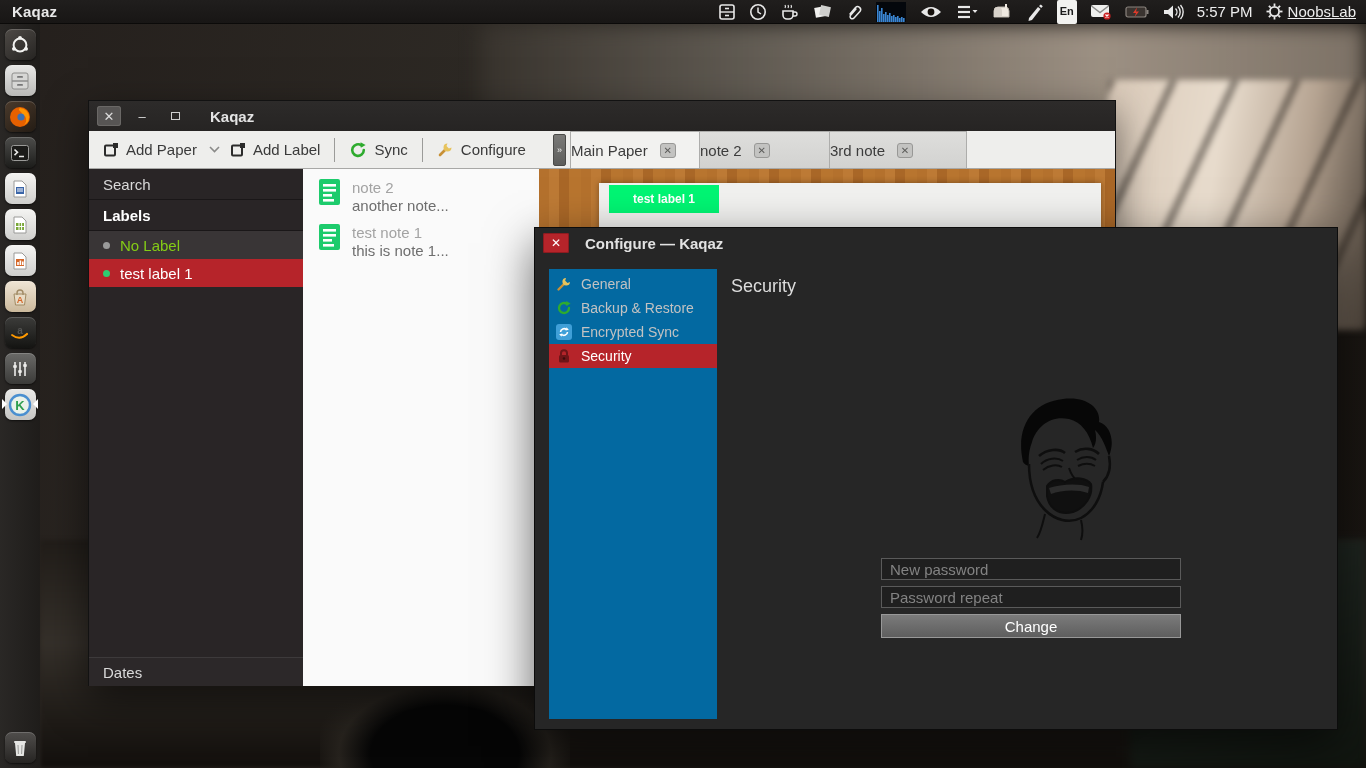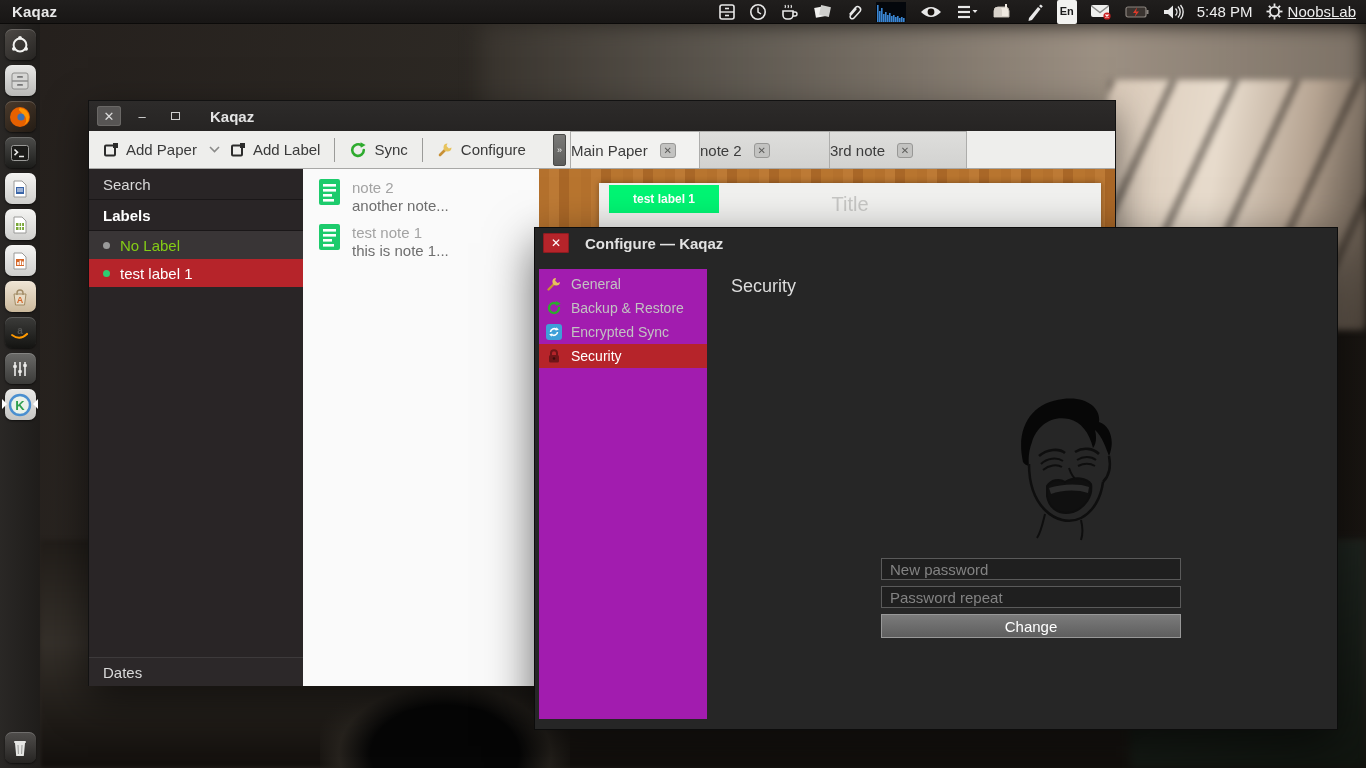--- a/index.html
+++ b/index.html
@@ -113,21 +113,21 @@
   .paper-title { text-align:center; padding-top:10px; font-size:20px; color:#c7c7c5; }
 
   
   .cfg { position:absolute; left:534px; top:227px; width:804px; height:503px; z-index:40;
     background:#262626; border:1px solid #0c0c0c; box-shadow:0 16px 44px rgba(0,0,0,.6); }
   .cfg-titlebar { height:30px; display:flex; align-items:center; padding:0 8px; color:#e2e2e2; }
   .cfg-close { width:26px; height:20px; background:#b6242a; border-radius:2px; color:#fff;
     font-weight:bold; font-size:12px; display:flex; align-items:center; justify-content:center;
     cursor:pointer; box-shadow:inset 0 0 0 1px #8d1b20; }
   .cfg-title { font-weight:bold; font-size:15px; margin-left:16px; }
-  .cfg-nav { position:absolute; left:4px; top:41px; width:168px; height:450px; background:#a21caf;
+  .cfg-nav { position:absolute; left:14px; top:41px; width:168px; height:450px; background:#0369a1;
     padding-top:3px; }
   .nav-item { height:24px; display:flex; align-items:center; gap:9px; padding-left:7px;
     color:#c2c2c2; font-size:14px; cursor:pointer; }
   .nav-item.selected { background:#b6242a; color:#fff; }
   .cfg-heading { position:absolute; left:196px; top:48px; font-size:18px; color:#dcdcdc; }
   .meme { position:absolute; left:450px; top:158px; }
   .cfg-form { position:absolute; left:346px; top:330px; width:300px; display:flex;
     flex-direction:column; gap:6px; }
   .cfg-input { height:22px; background:#1f1f1f; border:1px solid #5a5a5a; color:#cfcfcf;
     font-size:15px; padding:0 8px; font-family:"Liberation Sans","DejaVu Sans",sans-serif; }
@@ -248,21 +248,21 @@
             <rect x="21.5" y="5" width="2" height="4" fill="#8a847e"></rect>
             <path d="M12 2.5 L8 8 h3 l-1.5 4 L14 6.5 h-3 Z" fill="#e03a2a"></path>
           </svg>
       </span>
       <span class="tray-ic">
         <svg width="22" height="16" viewBox="0 0 22 16">
             <path d="M2 6 h4 l5-4.5 v13 L6 10 H2 Z" fill="#e8e8e8"></path>
             <path d="M13.5 4.5 a5 5 0 0 1 0 7 M16 2.5 a8 8 0 0 1 0 11 M18.5 1 a10.5 10.5 0 0 1 0 14" fill="none" stroke="#e8e8e8" stroke-width="1.4"></path>
           </svg>
       </span>
-      <span class="tray-ic p-time">5:48 PM</span>
+      <span class="tray-ic p-time">5:57 PM</span>
       <span class="tray-ic session">
         <svg width="17" height="17" viewBox="0 0 17 17">
             <g stroke="#e8e8e8" stroke-width="1.8" fill="none">
               <circle cx="8.5" cy="8.5" r="4.6"></circle>
               <line x1="8.5" y1="0.5" x2="8.5" y2="3"></line>
               <line x1="8.5" y1="14" x2="8.5" y2="16.5"></line>
               <line x1="0.5" y1="8.5" x2="3" y2="8.5"></line>
               <line x1="14" y1="8.5" x2="16.5" y2="8.5"></line>
               <line x1="2.9" y1="2.9" x2="4.7" y2="4.7"></line>
               <line x1="12.3" y1="12.3" x2="14.1" y2="14.1"></line>
@@ -520,21 +520,20 @@
           <span class="note-texts">
             <span class="note-title">test note 1</span>
             <span class="note-prev">this is note 1...</span>
           </span>
         </div>
       </div>
 
       <div class="kq-paperarea">
         <div class="paper">
           <div class="paper-tag">test label 1</div>
-          <div class="paper-title">Title</div>
         </div>
       </div>
     </div>
   </div>
 
   <div class="cfg">
     <div class="cfg-titlebar">
       <span class="cfg-close">✕</span>
       <span class="cfg-title">Configure — Kaqaz</span>
     </div>

